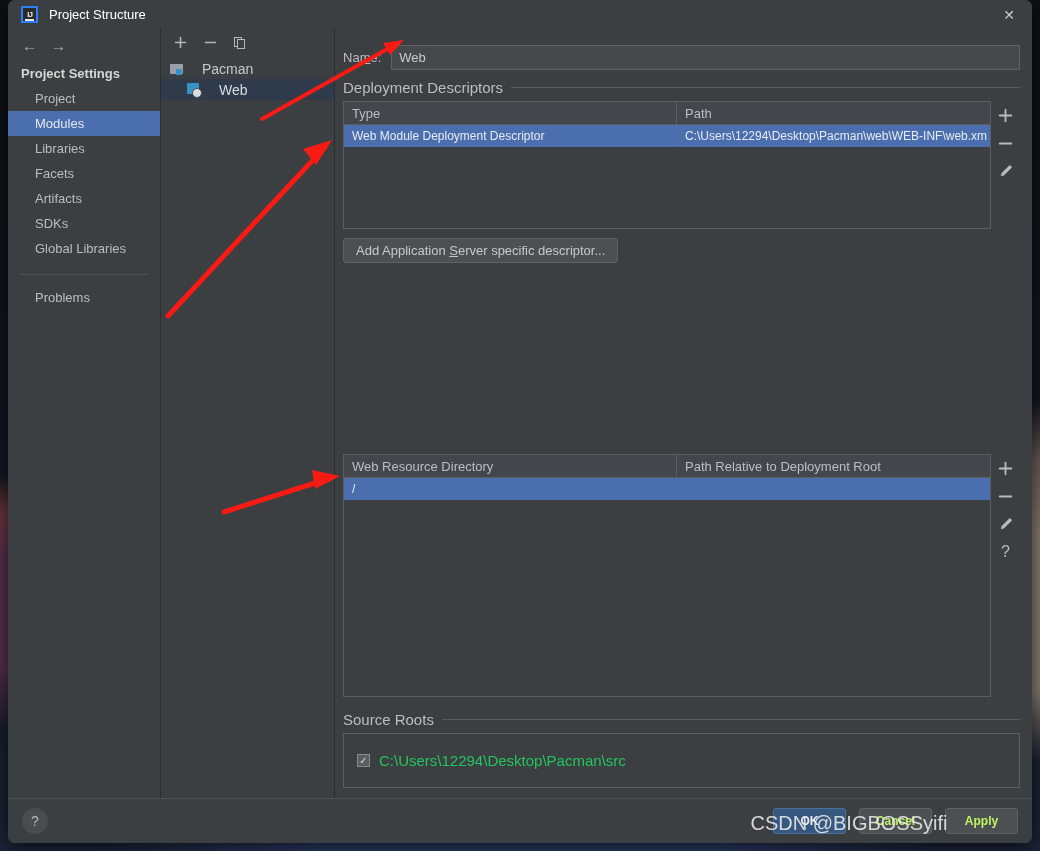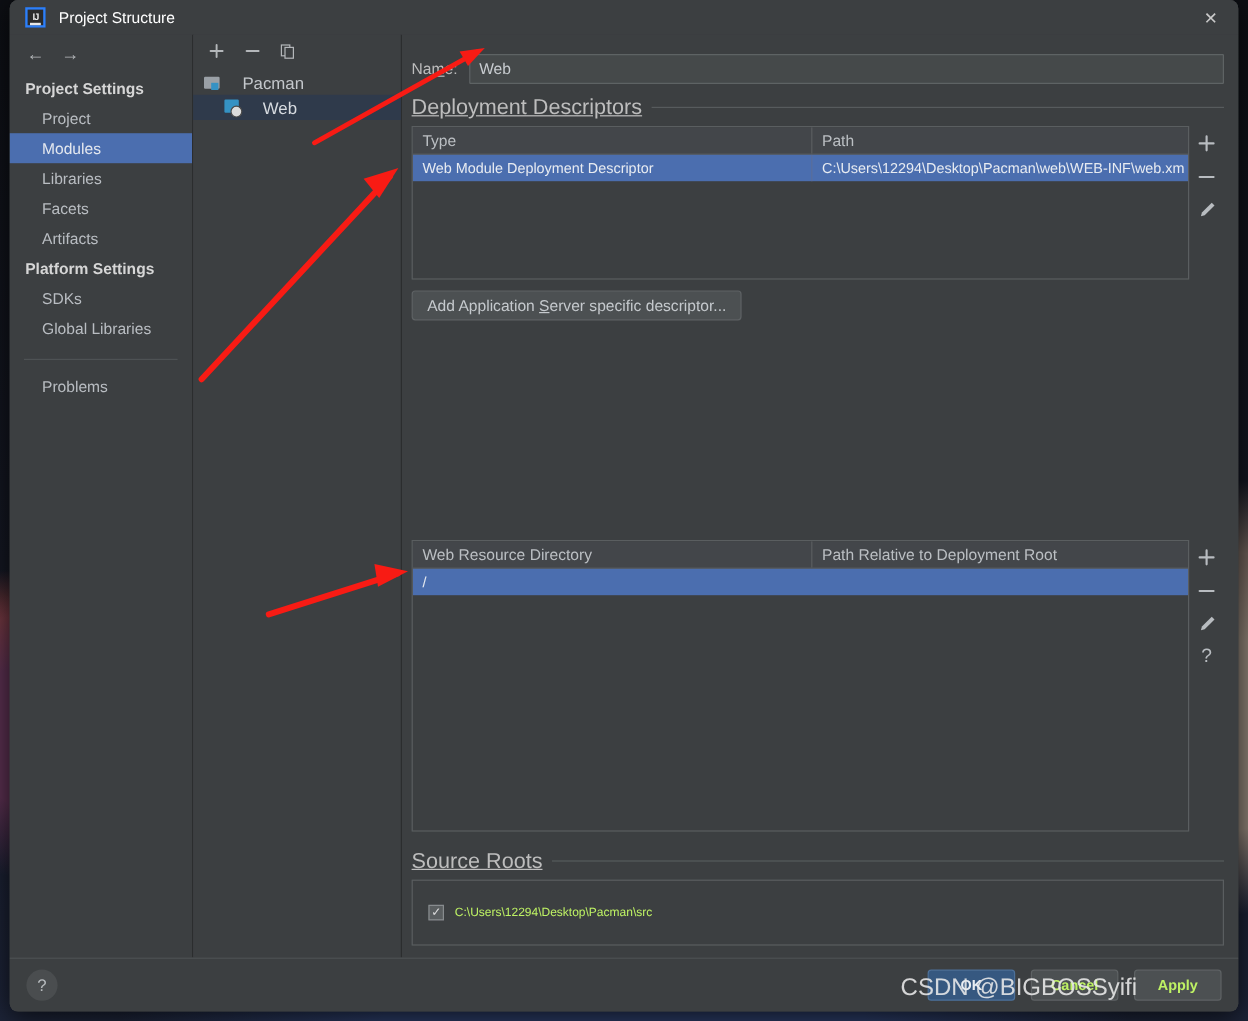--- a/index.html
+++ b/index.html
@@ -182,24 +182,23 @@
     color: #c8ccd0;
     font-size: 13px;
     padding: 0 7px;
     border-radius: 1px;
     font-family: "Liberation Sans", sans-serif;
   }
 
   
   .section-title {
     display: flex; align-items: center; gap: 8px;
-    font-size: 18px; color: #bdbdbd;
+    font-size: 15px; color: #bdbdbd;
     margin-bottom: 5px;
     white-space: nowrap;
-    text-decoration: underline;
   }
   .section-title .rule {
     flex: 1 1 auto; height: 1px; background: #575b5d;
   }
 
   
   .table-wrap { display: flex; }
   .table-box {
     flex: 1 1 auto;
     border: 1px solid #5a5e60;
@@ -275,21 +274,21 @@
   }
   .cbox {
     width: 13px; height: 13px;
     border: 1px solid #878b8e;
     background: #5a5e60;
     margin-right: 9px;
     display: flex; align-items: center; justify-content: center;
     color: #dcdcdc; font-size: 10px; line-height: 1;
     flex: 0 0 13px;
   }
-  #src-text { font-size: 10px; color: #bef264; }
+  #src-text { font-size: 15px; color: #22c55e; }
 
   
   #footer {
     flex: 0 0 45px; height: 45px;
     background: #3c3f41;
     border-top: 1px solid #4e5254;
     display: flex; align-items: center;
     padding: 0 14px;
     position: relative;
   }
@@ -352,21 +351,20 @@
         <span class="nav-arrow">→</span>
       </div>
 
       <div class="group-head">Project Settings</div>
       <div class="side-item">Project</div>
       <div class="side-item selected">Modules</div>
       <div class="side-item">Libraries</div>
       <div class="side-item">Facets</div>
       <div class="side-item">Artifacts</div>
 
-      <div class="group-head">Platform Settings</div>
       <div class="side-item">SDKs</div>
       <div class="side-item">Global Libraries</div>
 
       <div class="side-divider"></div>
       <div class="side-item">Problems</div>
     </div>
 
     <div id="tree-col">
       <div id="tree-toolbar">
         <span class="tb-ico">

